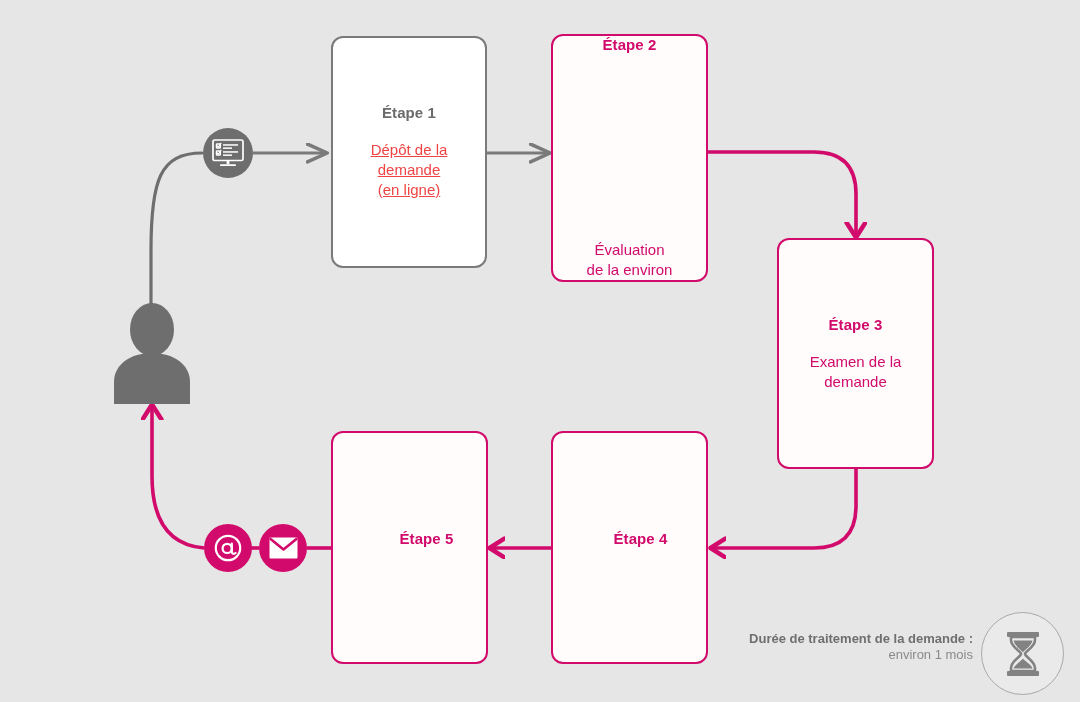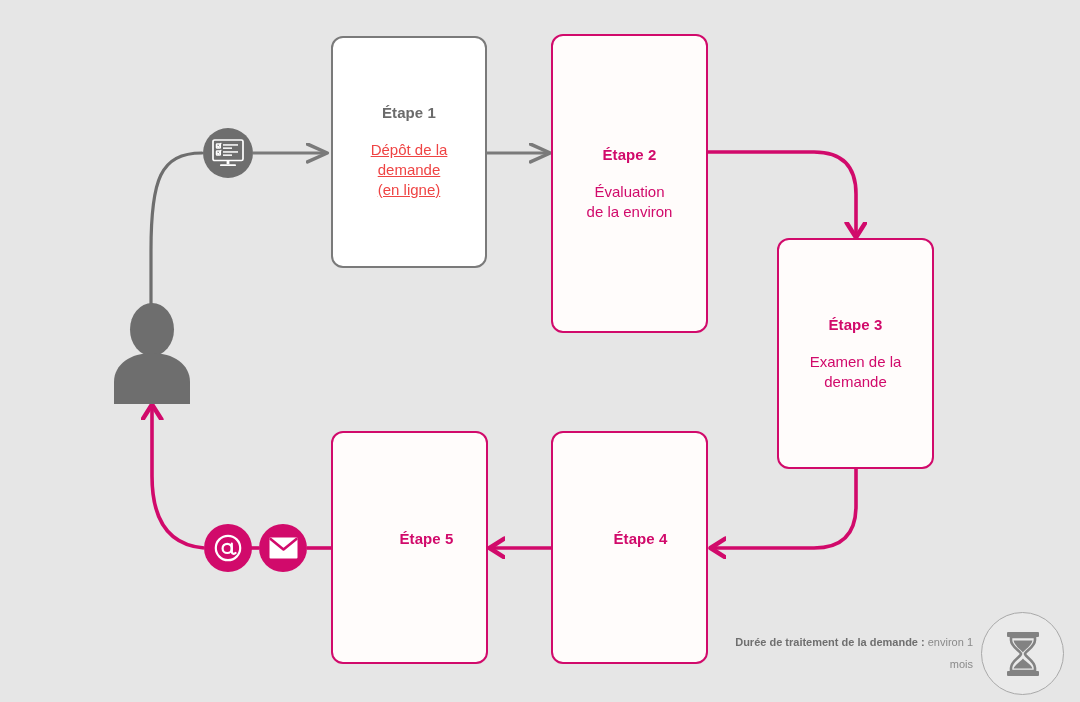--- a/index.html
+++ b/index.html
@@ -78,22 +78,22 @@
     position: absolute;
     z-index: 6;
   }
 
   .footnote {
     position: absolute;
     right: 107px;
     top: 631px;
     width: 260px;
     text-align: right;
-    font-size: 11px;
-    line-height: 22px;
+    font-size: 13px;
+    line-height: 16px;
     color: #8a8a8a;
     z-index: 6;
   }
   .footnote b { color: #6f6f6f; font-weight: bold; }
 
   .hourglass-ring {
     position: absolute;
     left: 981px;
     top: 612px;
     width: 81px;
@@ -143,21 +143,21 @@
 
   <div class="step-box gray" style="left:331px; top:36px; width:156px; height:232px;">
     <div class="step-title">Étape 1</div>
     <div class="step-body">
       <div>Dépôt de la</div>
       <div>demande</div>
       <div>(en ligne)</div>
     </div>
   </div>
 
-  <div class="step-box pink" style="left:551px; top:34px; width:157px; height:299px;">
+  <div class="step-box pink" style="left:551px; top:34px; width:157px; height:248px;justify-content:space-between;">
     <div class="step-title">Étape 2</div>
     <div class="step-body">
       <div>Évaluation</div>
       <div>de la environ</div>
     </div>
   </div>
 
   <div class="step-box pink" style="left:777px; top:238px; width:157px; height:231px;">
     <div class="step-title">Étape 3</div>
     <div class="step-body">

